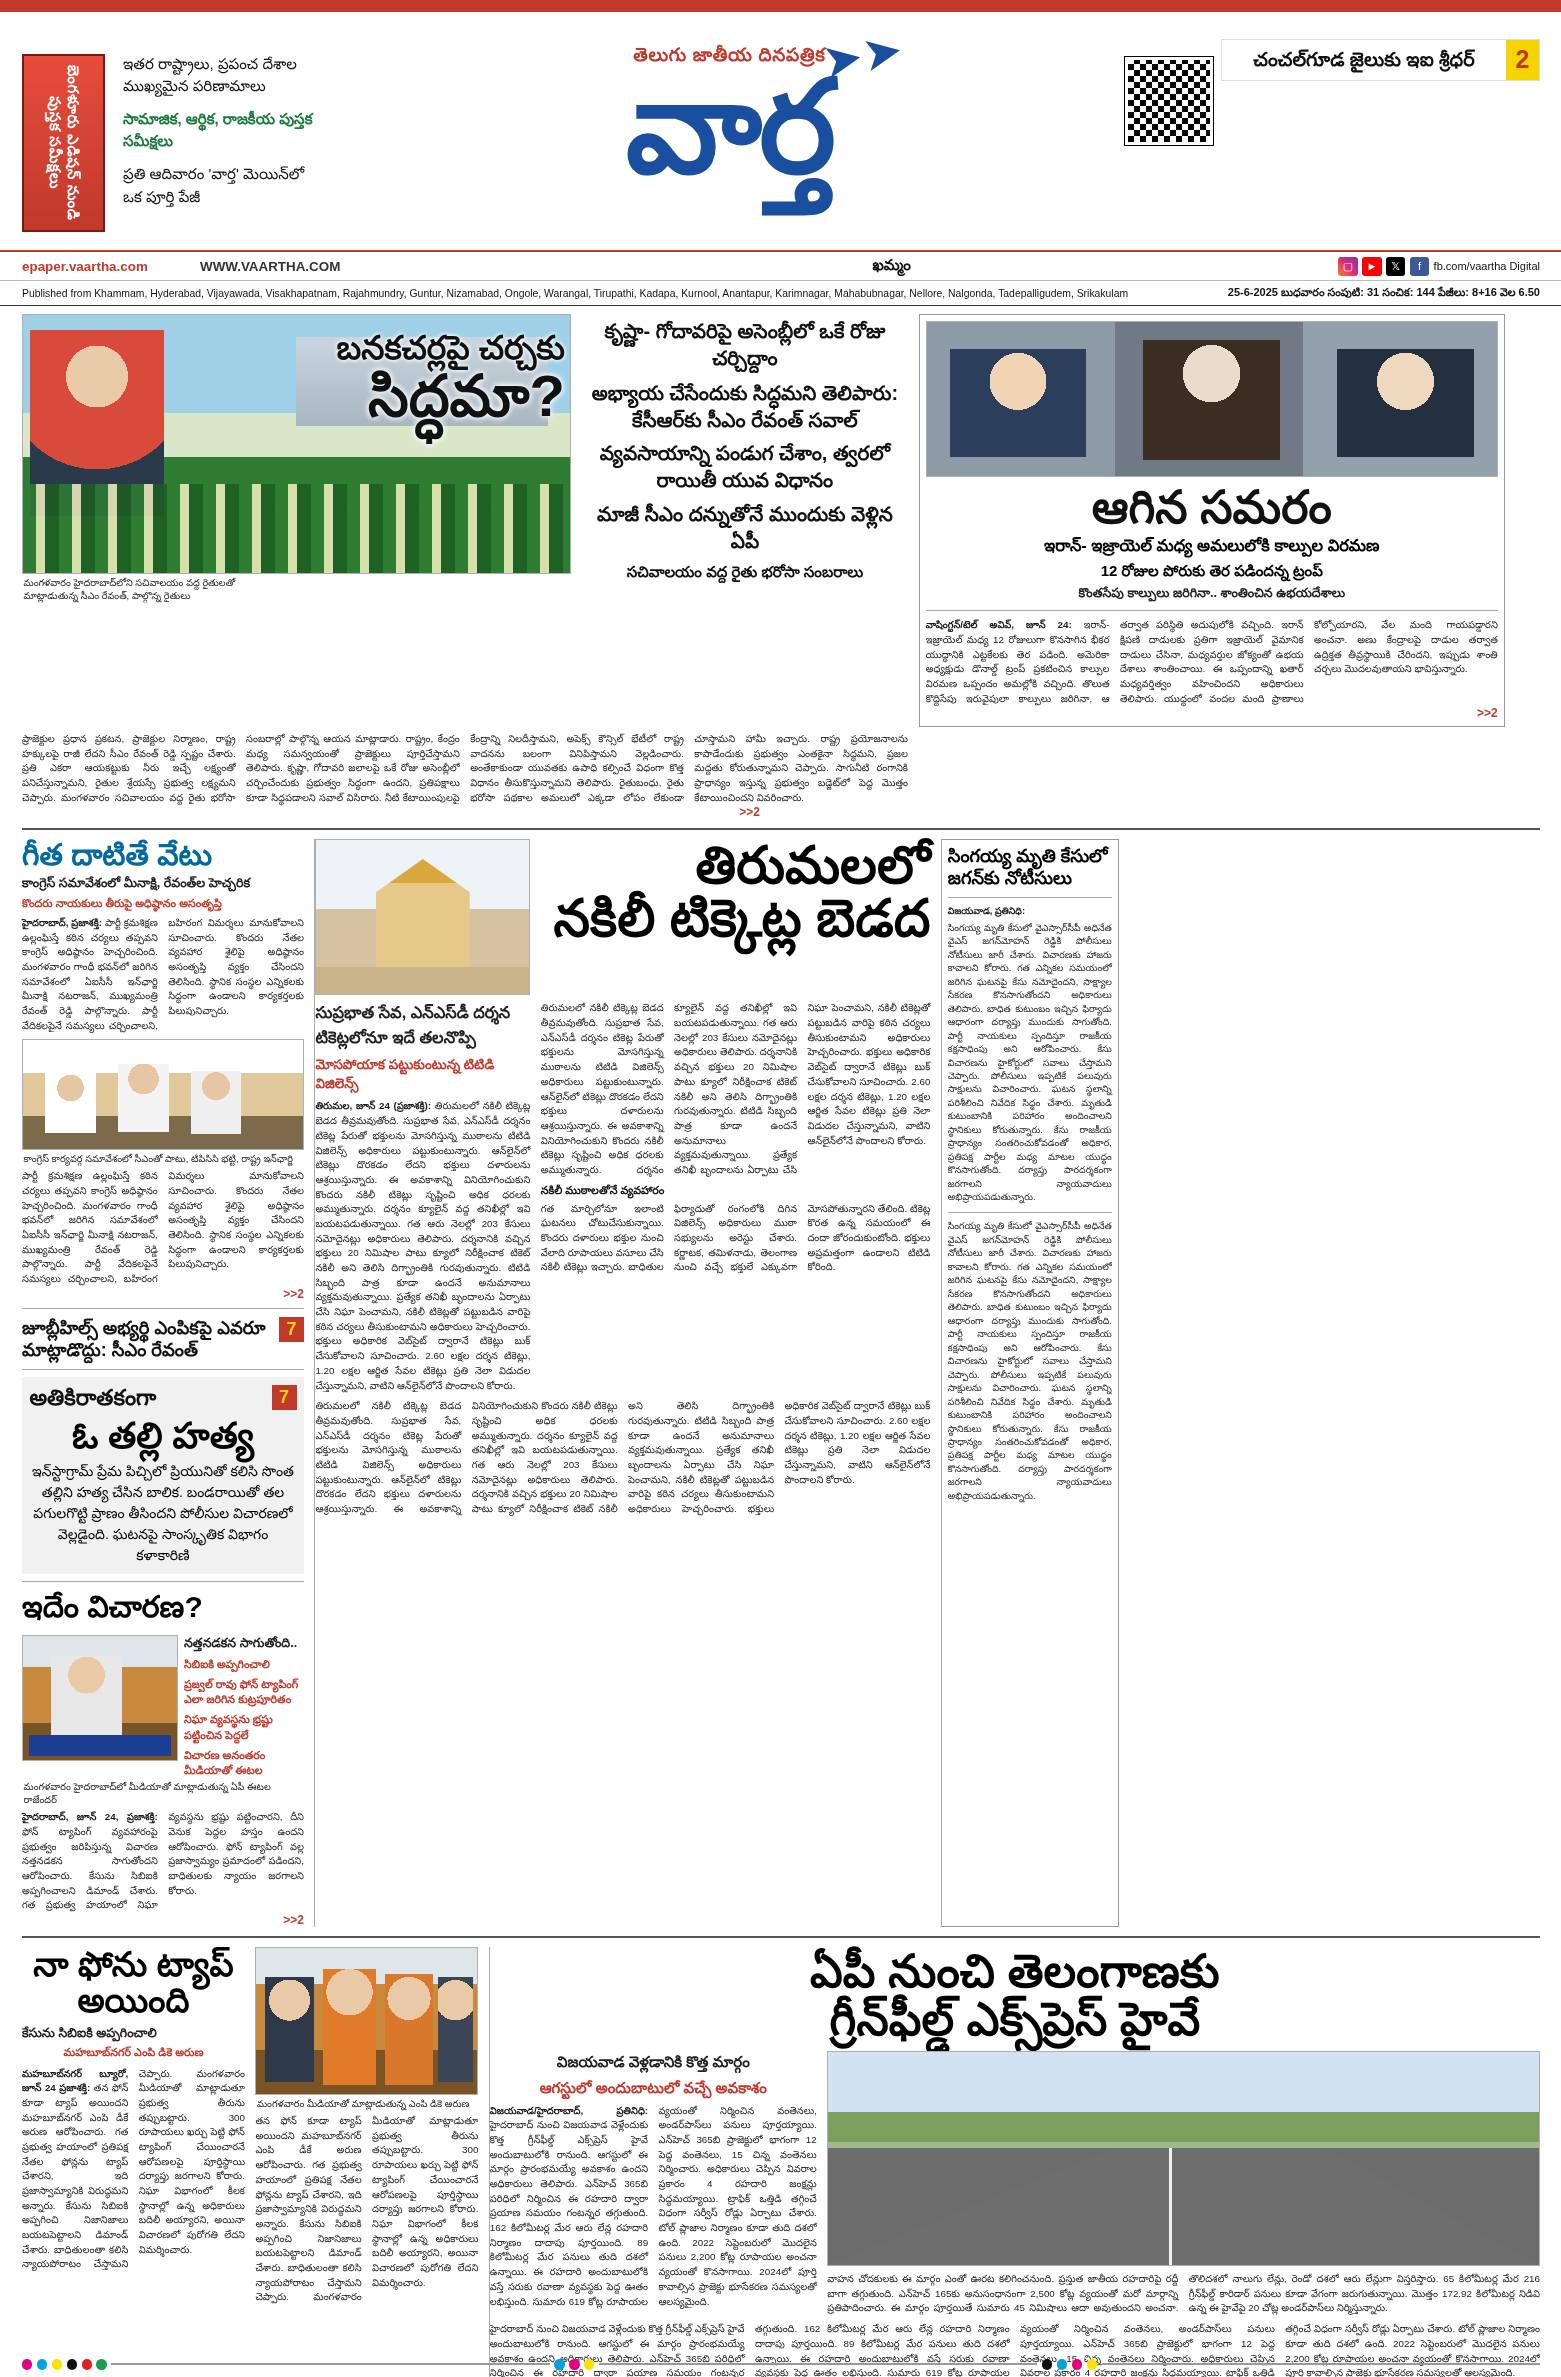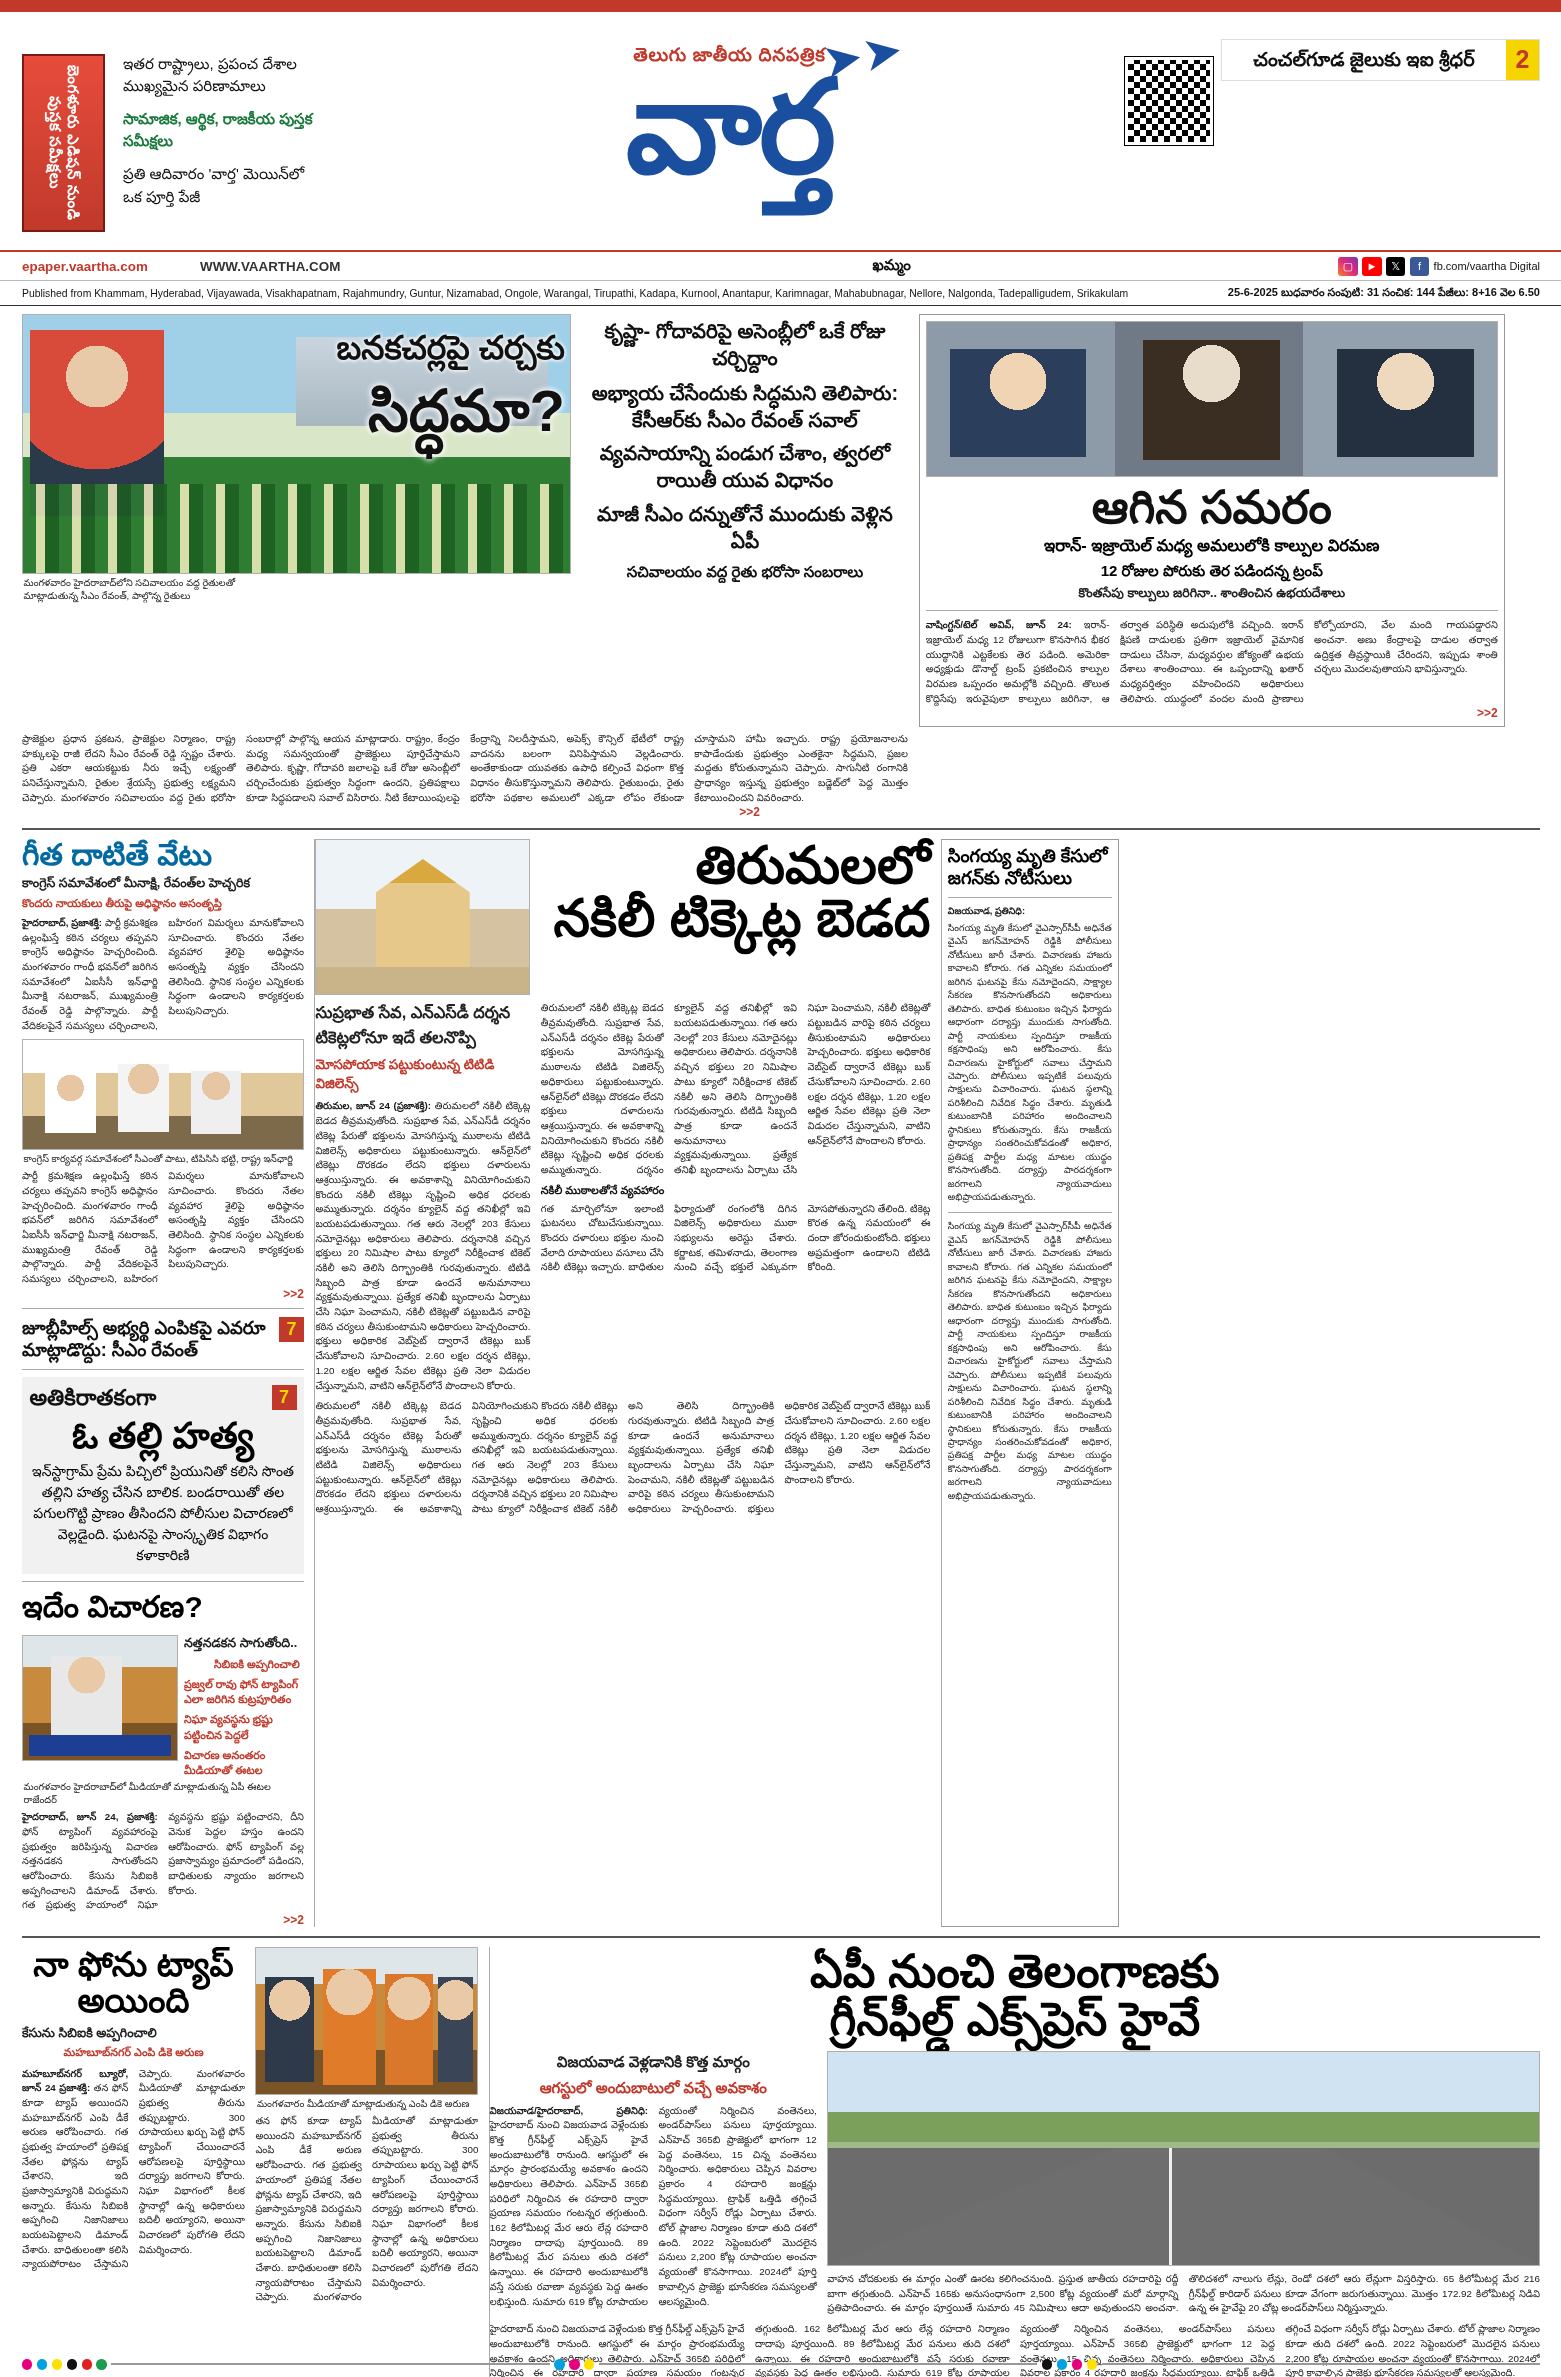--- a/index.html
+++ b/index.html
@@ -306,21 +306,21 @@
     <div class="rowA">
 
       <div class="colL">
         <div style="position:relative;">
           <div class="photo ph-crowd" style="height:260px;">
             <div style="position:absolute;left:7.4px;top:15px;width:134px;height:186px;background:radial-gradient(circle at 50% 25%,#e8c9a8 0 20%,#d84a3a 20% 60%,#2b3a4a 60% 100%);"></div>
             <div style="position:absolute;left:0;bottom:0;width:100%;height:89px;background:repeating-linear-gradient(90deg,#2e7d32 0 13.4px,#f5f0c0 13.4px 22px,#1b5e20 22px 36px);opacity:.85;"></div>
             <div style="position:absolute;right:22px;top:22px;width:252px;height:89px;background:linear-gradient(180deg,#c9d6df,#a8b6c0);"></div>
           </div>
           <div class="hl-main" style="position:absolute;right:6px;top:16.3px;text-shadow:0 0 4.5px #fff,0 0 4.5px #fff;">బనకచర్లపై చర్చకు</div>
-          <div class="hl-huge" style="position:absolute;right:6px;top:68px;text-shadow:0 0 6px #fff,0 0 6px #fff;">సిద్ధమా?</div>
+          <div class="hl-huge" style="position:absolute;right:6px;top:53px;text-shadow:0 0 6px #fff,0 0 6px #fff;">సిద్ధమా?</div>
         </div>
         <div class="cap" style="width:245px;">మంగళవారం హైదరాబాద్‌లోని సచివాలయం వద్ద రైతులతో మాట్లాడుతున్న సీఎం రేవంత్, పాల్గొన్న రైతులు</div>
       </div>
 
       <div class="colM" style="padding-top:4.5px;">
         <div class="mid-head">కృష్ణా- గోదావరిపై అసెంబ్లీలో ఒకే రోజు చర్చిద్దాం</div>
         <div class="mid-head red" style="margin-top:7.4px;">అభ్యాయ చేసేందుకు సిద్ధమని తెలిపారు: కేసీఆర్‌కు సీఎం రేవంత్ సవాల్</div>
         <div class="mid-head" style="margin-top:6px;">వ్యవసాయాన్ని పండుగ చేశాం, త్వరలో రాయితీ యువ విధానం</div>
         <div class="mid-head" style="margin-top:7.4px;">మాజీ సీఎం దన్నుతోనే ముందుకు వెళ్లిన ఏపీ</div>
         <div class="mid-head" style="font-size:15px;margin-top:7.4px;">సచివాలయం వద్ద రైతు భరోసా సంబరాలు</div>
@@ -394,21 +394,21 @@
 
         <div>
           <div style="font-size:30px;font-weight:bold;">ఇదేం విచారణ?</div>
           <div style="display:flex;gap:6px;margin-top:4.5px;">
             <div class="photo ph-press" style="width:156px;height:126px;">
               <div style="position:absolute;left:18%;top:16%;width:46%;height:70%;background:radial-gradient(circle at 50% 22%,#e9c9a6 0 24%,#e8e8e8 24% 100%);"></div>
               <div style="position:absolute;left:4%;bottom:4.5px;width:92%;height:21px;background:#1c3f94;"></div>
             </div>
             <div style="flex:1;">
               <div class="sec-sub">నత్తనడకన సాగుతోంది..</div>
-              <div class="sec-sub2" style="margin-top:4.5px;margin-left:30px;">సిబిఐకి అప్పగించాలి</div>
+              <div class="sec-sub2" style="margin-top:4.5px;">సిబిఐకి అప్పగించాలి</div>
               <div class="sec-sub2" style="margin-top:4.5px;">ప్రజ్వల్ రావు ఫోన్ ట్యాపింగ్ ఎలా జరిగిన కుట్రపూరితం</div>
               <div class="sec-sub2" style="margin-top:4.5px;">నిఘా వ్యవస్థను భ్రష్టు పట్టించిన పెద్దలే</div>
               <div class="sec-sub2" style="margin-top:4.5px;">విచారణ అనంతరం మీడియాతో ఈటల</div>
             </div>
           </div>
           <div class="cap">మంగళవారం హైదరాబాద్‌లో మీడియాతో మాట్లాడుతున్న ఏపీ ఈటల రాజేందర్</div>
           <div class="body-text cols2">
             <span style="font-weight:bold">హైదరాబాద్, జూన్ 24, ప్రజాశక్తి:</span>
             <span>ఫోన్ ట్యాపింగ్ వ్యవహారంపై ప్రభుత్వం జరిపిస్తున్న విచారణ నత్తనడకన సాగుతోందని ఆరోపించారు. కేసును సిబిఐకి అప్పగించాలని డిమాండ్ చేశారు. గత ప్రభుత్వ హయాంలో నిఘా వ్యవస్థను భ్రష్టు పట్టించారని, దీని వెనుక పెద్దల హస్తం ఉందని ఆరోపించారు. ఫోన్ ట్యాపింగ్ వల్ల ప్రజాస్వామ్యం ప్రమాదంలో పడిందని, బాధితులకు న్యాయం జరగాలని కోరారు.</span>
           </div>

